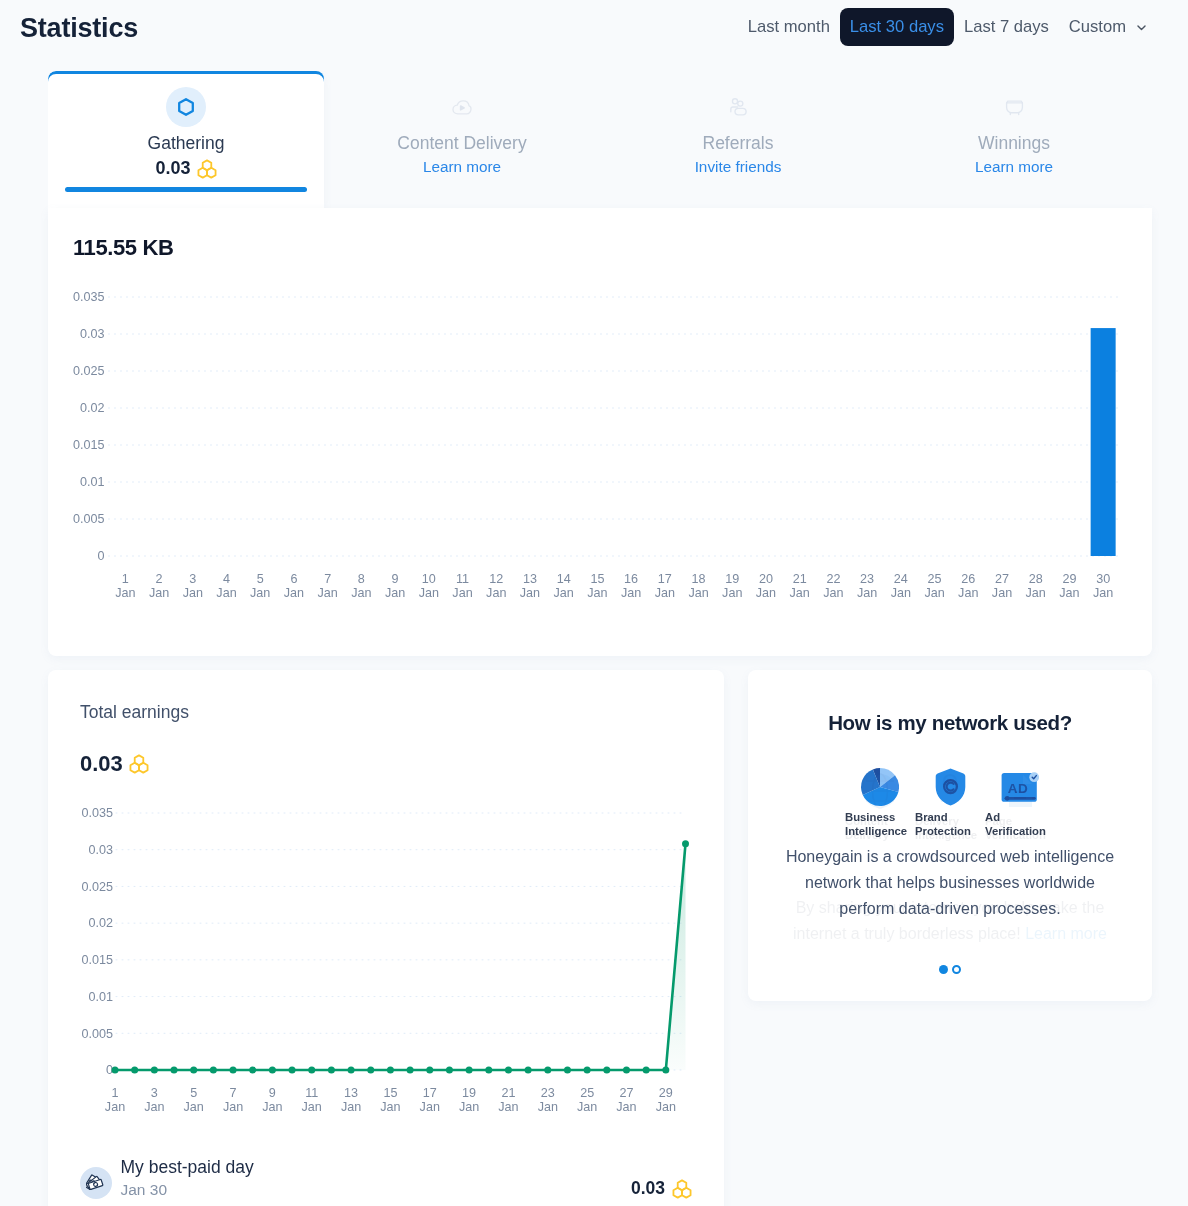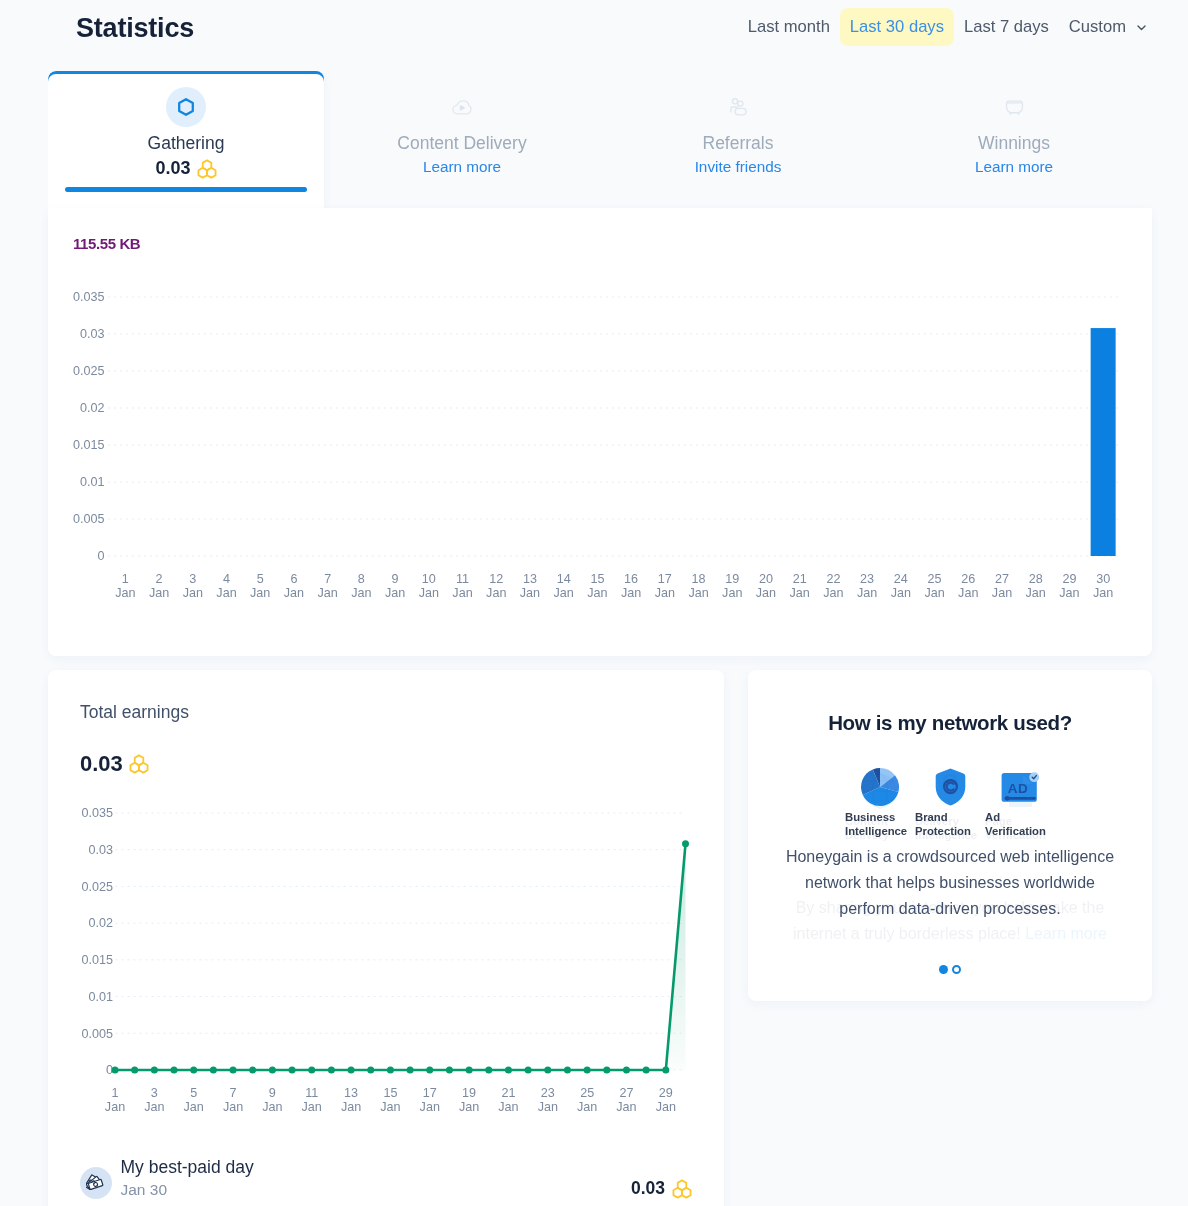--- a/index.html
+++ b/index.html
@@ -2,43 +2,43 @@
 <html><head>
 <meta charset="utf-8">
 <title>Statistics</title>
 <style>
   *{box-sizing:border-box;margin:0;padding:0}
   html,body{width:1188px;height:1206px}
   body{background:#f8fafc;font-family:"Liberation Sans",sans-serif;color:#1f2937;overflow:hidden;-webkit-font-smoothing:antialiased}
   .page{width:1188px;position:relative}
 
   
-  .hdr{height:71px;display:flex;align-items:flex-start;padding:8px 36px 0 76px}
+  .hdr{height:71px;display:flex;align-items:flex-start;padding:8px 36px 0 20px}
   .hdr h1{font-size:27px;font-weight:700;letter-spacing:-0.2px;color:#152238;position:relative;top:5px}
   .sp{flex:1}
   .ranges{display:flex;align-items:flex-start}
   .range{font-size:16.6px;color:#4e5a6b;padding:10px 10px;border-radius:8px;white-space:nowrap;cursor:pointer;line-height:18px}
-  .range.active{background:#fef9c3;color:#3a8fe8}
+  .range.active{background:#0f172a;color:#3a8fe8}
   .range.custom{display:flex;align-items:center;gap:9px;padding-right:4px}
 
   
   .tabs{display:flex;margin:0 36px 0 48px;height:137px;background:#f8fafc;border-radius:8px 8px 0 0;overflow:hidden}
   .tab{flex:1;position:relative;text-align:center;padding-top:16px}
   .tab.active{background:#fff;border-radius:8px 8px 0 0;box-shadow:inset 0 3px 0 0 #1186e0, 0 3px 10px rgba(120,140,180,.07)}
   .ic{height:40px;display:flex;align-items:center;justify-content:center}
   .iccircle{width:40px;height:40px;border-radius:50%;background:#e1effc;display:flex;align-items:center;justify-content:center}
   .tname{margin-top:6px;font-size:17.5px;color:#9fabbb;letter-spacing:0}
   .tab.active .tname{color:#2b3a52}
   .tsub{margin-top:4px;font-size:15.3px;color:#2a87e8;cursor:pointer}
   .tval{margin-top:4px;font-size:18px;font-weight:600;color:#152238;display:flex;align-items:center;justify-content:center;gap:6px}
   .tbar{position:absolute;left:17px;right:17px;bottom:16px;height:5px;border-radius:3px;background:#1186e0}
 
   
   .chartcard{margin:0 36px 0 48px;height:448px;background:#fff;border-radius:0 0 8px 8px;position:relative;box-shadow:0 3px 10px rgba(120,140,180,.07)}
-  .kbtitle{position:absolute;left:25px;top:27px;font-size:15px;font-weight:600;color:#701a75;letter-spacing:-.4px}
+  .kbtitle{position:absolute;left:25px;top:27px;font-size:22px;font-weight:600;color:#0f172a;letter-spacing:-.4px}
   .plot{position:absolute;left:0;top:0;right:0;bottom:0}
 
   
   .row2{display:flex;gap:24px;margin:14px 36px 0 48px;align-items:flex-start}
   .leftcard{width:676px;background:#fff;border-radius:8px;position:relative;height:570px;box-shadow:0 3px 10px rgba(120,140,180,.07)}
   .rightcard{width:404px;background:#fff;border-radius:8px;position:relative;height:331px;overflow:hidden;box-shadow:0 3px 10px rgba(120,140,180,.07)}
   .le-title{position:absolute;left:32px;top:32px;font-size:17.5px;color:#41506a}
   .le-val{position:absolute;left:32px;top:81px;font-size:22px;font-weight:600;color:#152238;display:flex;align-items:center;gap:6px}
   .bestrow{position:absolute;left:32px;right:32px;top:487px;display:flex;align-items:flex-end}
   .bestic{width:32px;height:32px;border-radius:50%;background:#d5e3f4;display:flex;align-items:center;justify-content:center;flex:none}

